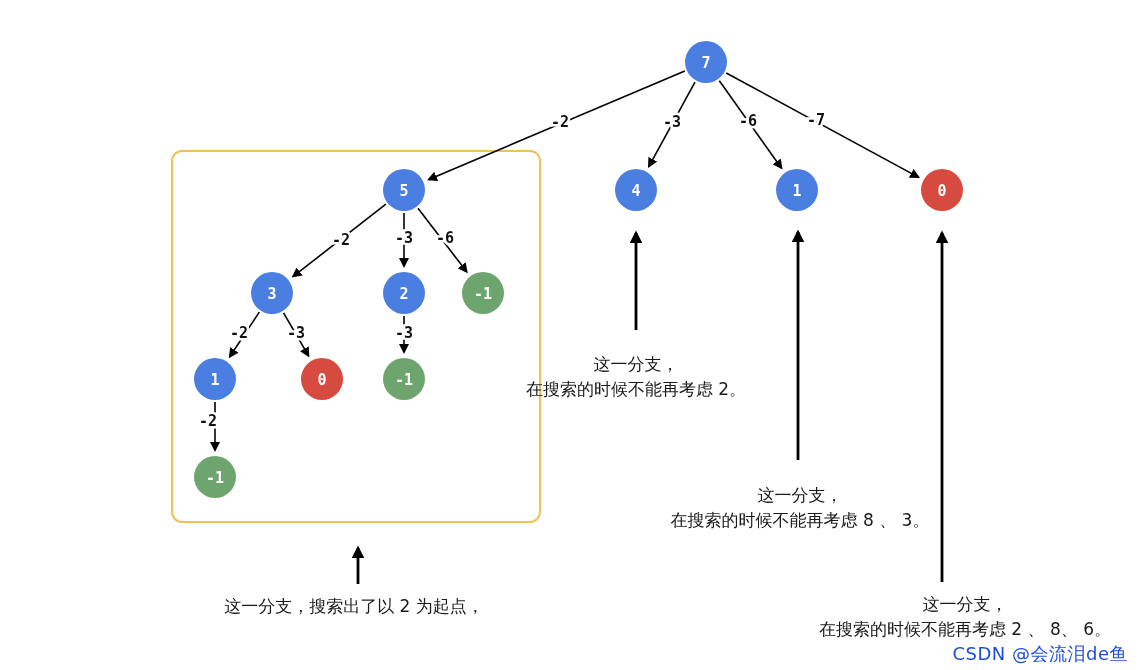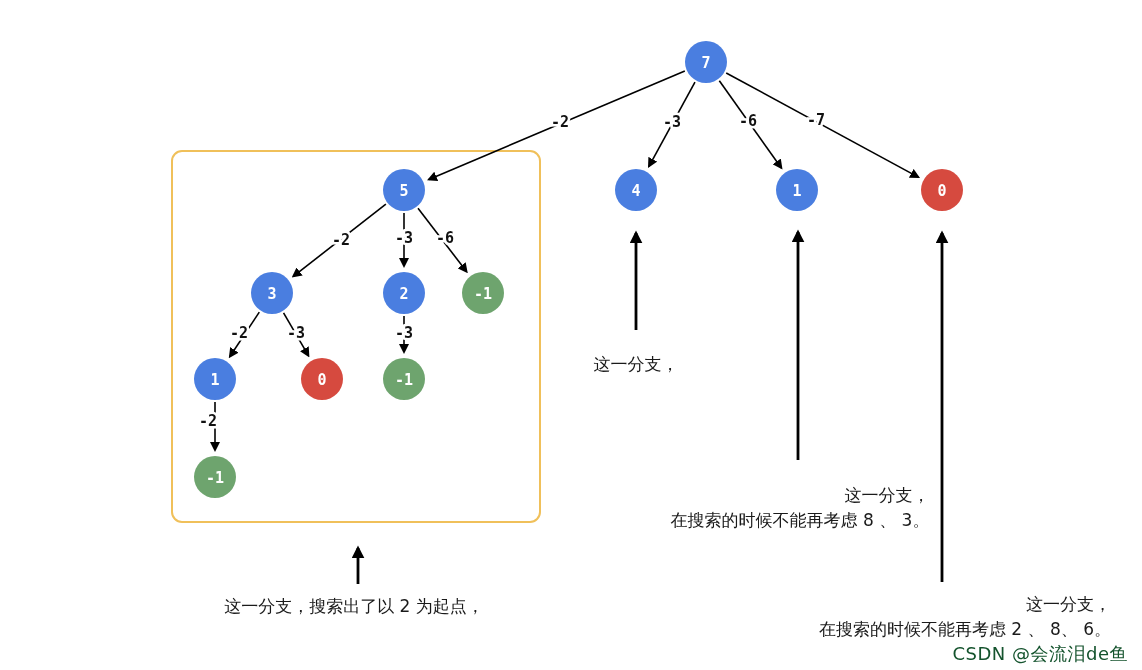--- a/index.html
+++ b/index.html
@@ -33,34 +33,34 @@
     font-weight: 600;
     fill: #111111;
     text-anchor: middle;
     stroke: #ffffff;
     stroke-width: 5px;
     paint-order: stroke;
   }
   .annotation {
     position: absolute;
     transform: translateX(-50%);
-    text-align: right;
+    text-align: center;
     white-space: nowrap;
     font-size: 17px;
     line-height: 25px;
     color: #1a1a1a;
     font-family: "DejaVu Sans", sans-serif;
   }
   .watermark {
     position: absolute;
     right: 14px;
     top: 642px;
     font-size: 18px;
     letter-spacing: 0.5px;
-    color: #14532d;
+    color: #1d4ed8;
     font-family: "DejaVu Sans", sans-serif;
   }
 </style>
 </head>
 <body>
 
 <div id="canvas">
   <svg id="tree-svg" width="1142" height="670" viewBox="0 0 1142 670">
     <defs>
       <marker id="ah-edge" viewBox="0 0 10 10" refX="8" refY="5" markerWidth="10" markerHeight="10" markerUnits="userSpaceOnUse" orient="auto">
@@ -132,20 +132,21 @@
         <line x1="942" y1="582" x2="942" y2="233" stroke="#000000" stroke-width="2.8" marker-end="url(#ah-up)"></line>
       </g>
   </svg>
 
   <div id="annotations">
       <div class="annotation" style="left: 354px; top: 594px;">
         <div>这一分支，搜索出了以 2 为起点，</div>
       </div>
       <div class="annotation" style="left: 636px; top: 352px;">
         <div>这一分支，</div>
+        <div>在搜索的时候不能再考虑 2。</div>
       </div>
       <div class="annotation" style="left: 800px; top: 483px;">
         <div>这一分支，</div>
         <div>在搜索的时候不能再考虑 8 、 3。</div>
       </div>
       <div class="annotation" style="left: 965px; top: 592px;">
         <div>这一分支，</div>
         <div>在搜索的时候不能再考虑 2 、 8、 6。</div>
       </div>
     </div>

